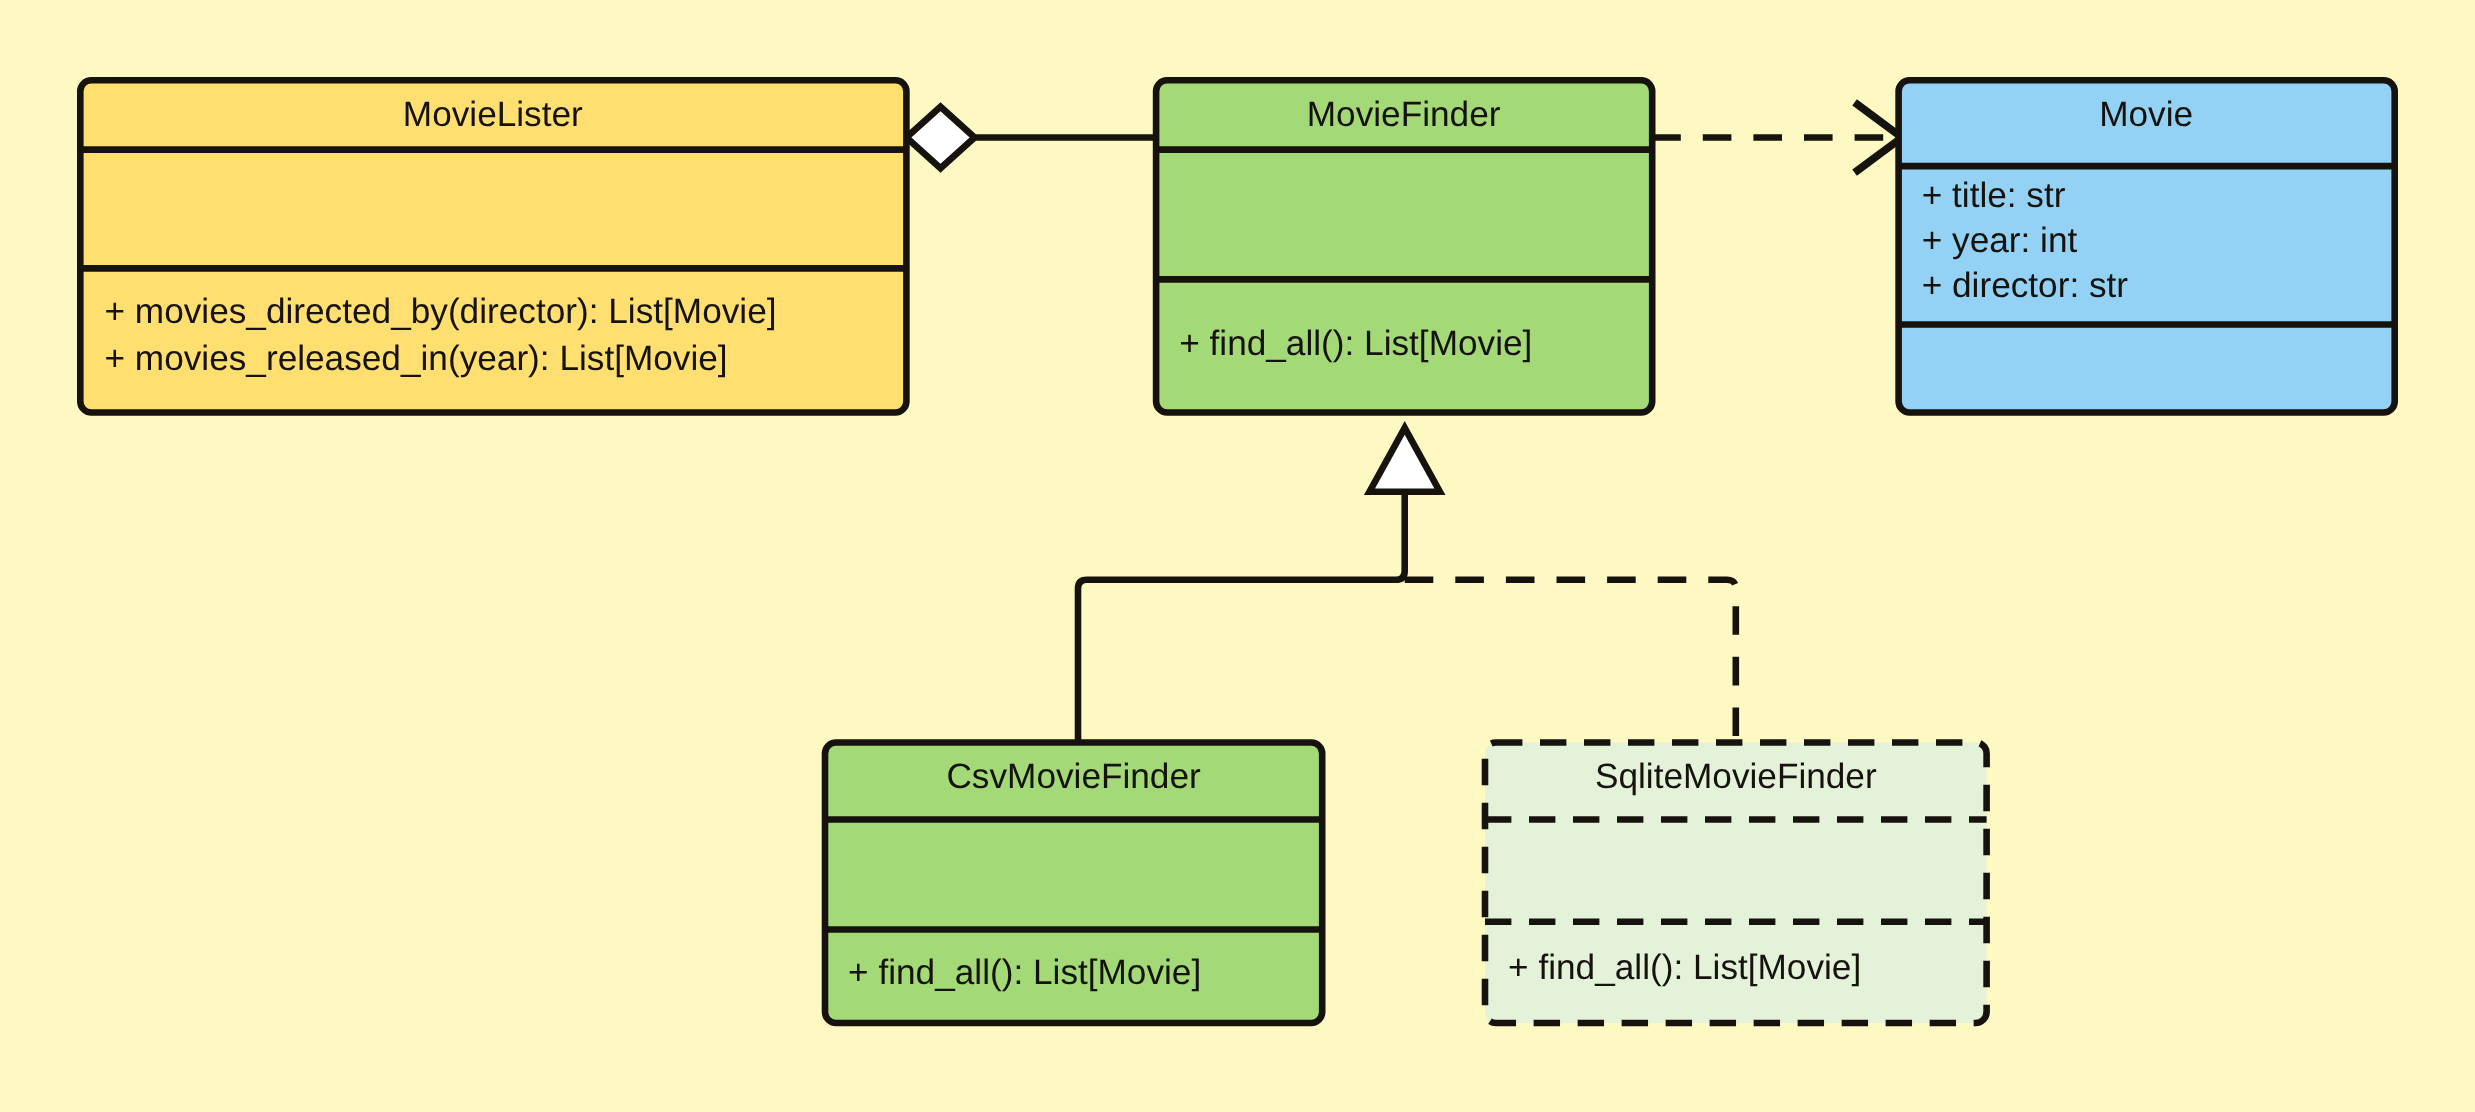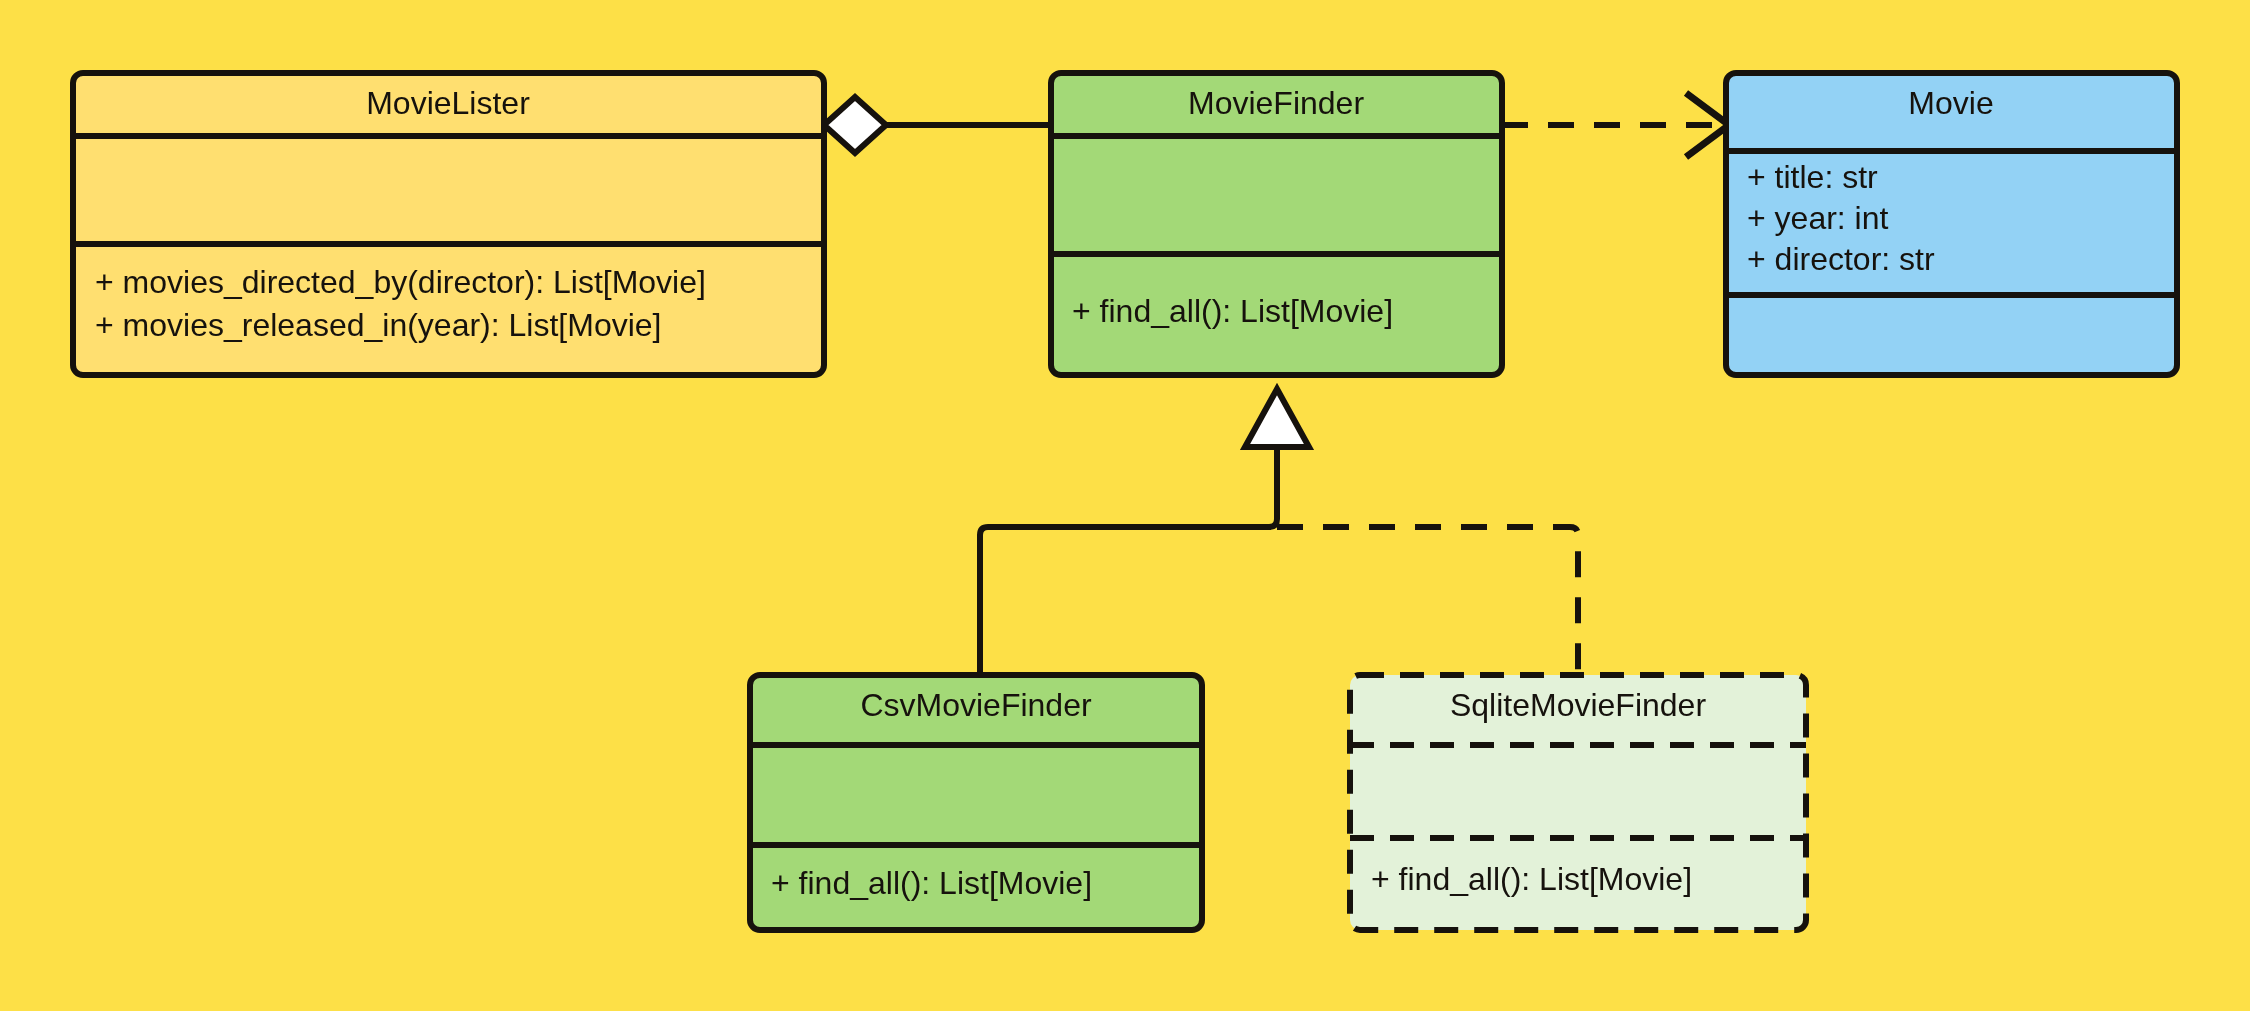--- a/index.html
+++ b/index.html
@@ -11,21 +11,21 @@
   body {
     width: 2250px;
     height: 1011px;
     overflow: hidden;
     font-family: "Liberation Sans", sans-serif;
   }
   #diagram-root {
     position: relative;
     width: 2250px;
     height: 1011px;
-    background: #fde047;
+    background: #fef9c3;
   }
   svg#uml-canvas {
     display: block;
     width: 2250px;
     height: 1011px;
   }
   .cls-box-shape {
     stroke: #16120d;
     stroke-width: 6;
   }

